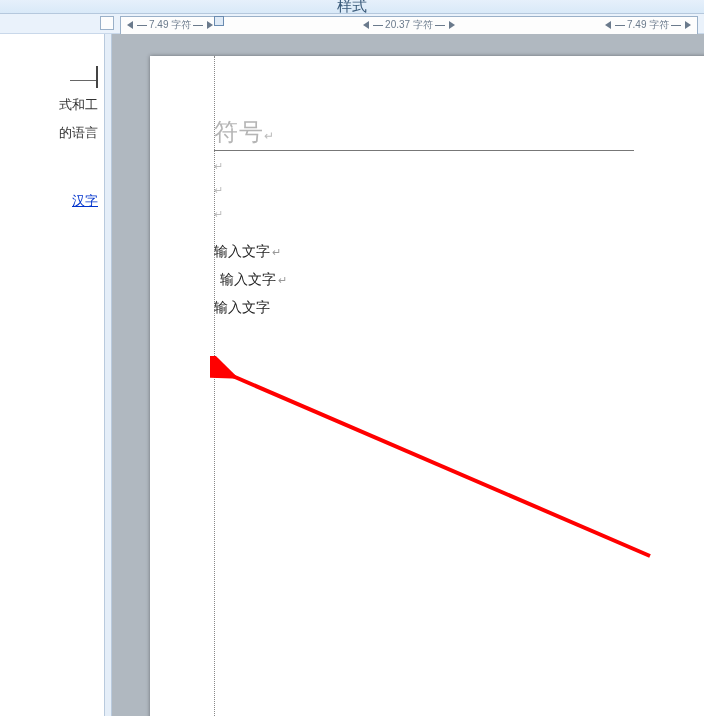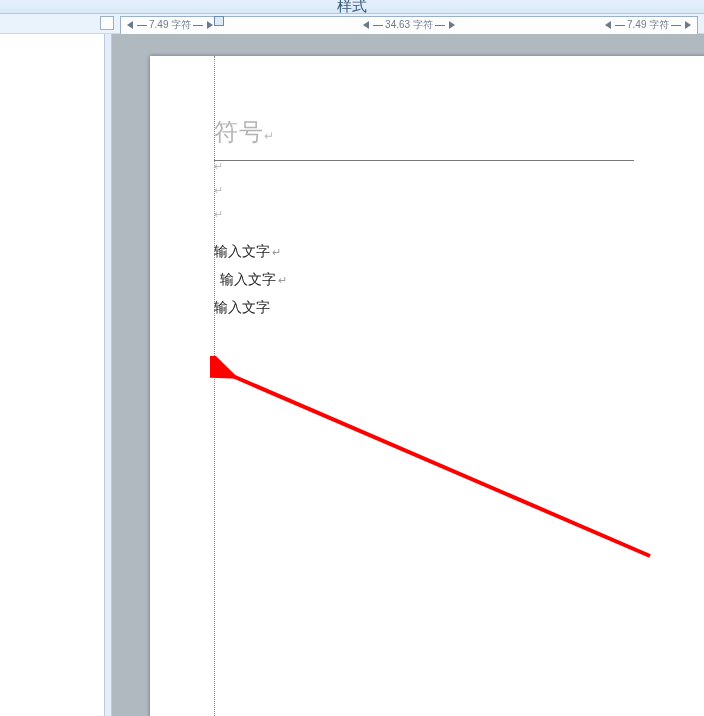--- a/index.html
+++ b/index.html
@@ -131,21 +131,21 @@
   }
 
   .title-field {
     position: absolute;
     left: 64px; top: 60px;
     width: 420px;
     border-bottom: 1px solid #777;
     font-size: 24px;
     color: #b5b5b5;
     font-family: SimSun, serif;
-    padding-bottom: 12px;
+    padding-bottom: 2px;
     letter-spacing: 1px;
   }
   .title-field .caret {
     color: #bbb; font-size: 12px; vertical-align: baseline;
   }
 
   .body-lines {
     position: absolute;
     left: 64px; top: 182px;
     font-size: 14px;
@@ -213,33 +213,48 @@
 </div>
 
 <div class="ruler-area">
   <div class="ruler-square"></div>
   <div class="ruler-track">
 
     <div class="ruler-seg" style="left:6px; width:86px;">
       <span class="arrow-l"></span><span class="dash"></span><span>7.49 字符</span><span class="dash"></span><span class="arrow-r"></span>
     </div>
     <div class="ruler-seg" style="left:100px; right:100px;">
-      <span class="arrow-l"></span><span class="dash"></span><span>34.63 字符</span><span class="dash"></span><span class="arrow-r"></span>
+      <span class="arrow-l"></span><span class="dash"></span><span>20.37 字符</span><span class="dash"></span><span class="arrow-r"></span>
     </div>
     <div class="ruler-seg" style="right:6px; width:86px;">
       <span class="arrow-l"></span><span class="dash"></span><span>7.49 字符</span><span class="dash"></span><span class="arrow-r"></span>
     </div>
 
     <div class="indent-marker top" style="left:93px;"></div>
     <div class="indent-marker bot" style="left:93px;"></div>
   </div>
 </div>
 
 <div class="workspace">
 
+  <div class="task-pane">
+    <div class="task-inner">
+      <div style="height:36px; position:relative;">
+        <div style="position:absolute; right:0; top:26px; width:2px; height:22px; background:#444;"></div>
+      </div>
+      <div class="task-hr"></div>
+      <div style="clear:both;"></div>
+      <div class="task-line">式和工</div>
+      <div class="task-line">的语言</div>
+      <div class="task-space"></div>
+      <div class="task-line">
+        <span class="task-link">汉字</span>
+      </div>
+    </div>
+  </div>
   <div class="pane-border"></div>
 
   <div class="doc-bg">
     <div class="page">
       <div class="margin-guide"></div>
 
       <div class="title-field">
         <span>符号</span><span class="caret">↵</span>
       </div>
 

